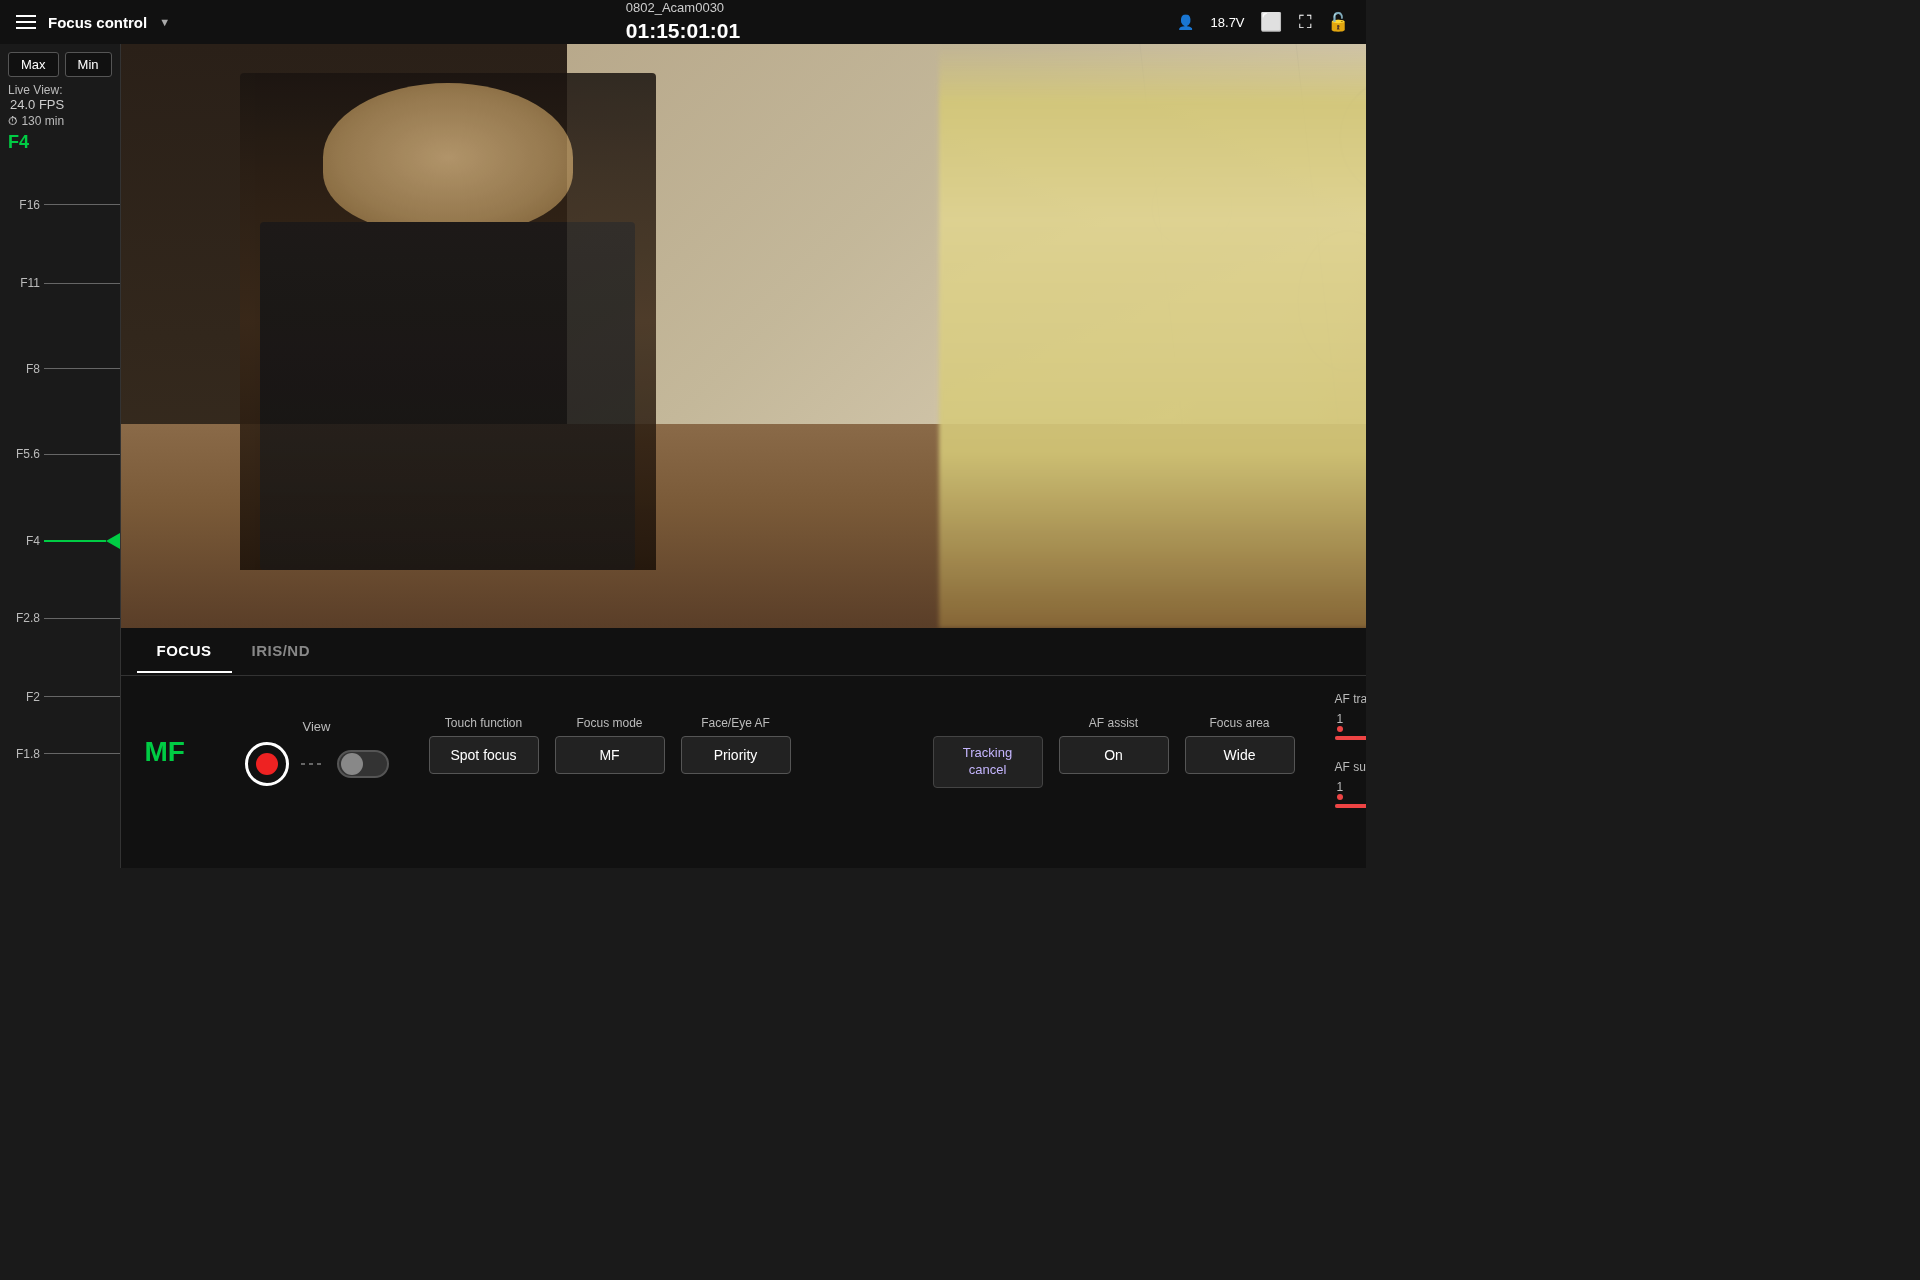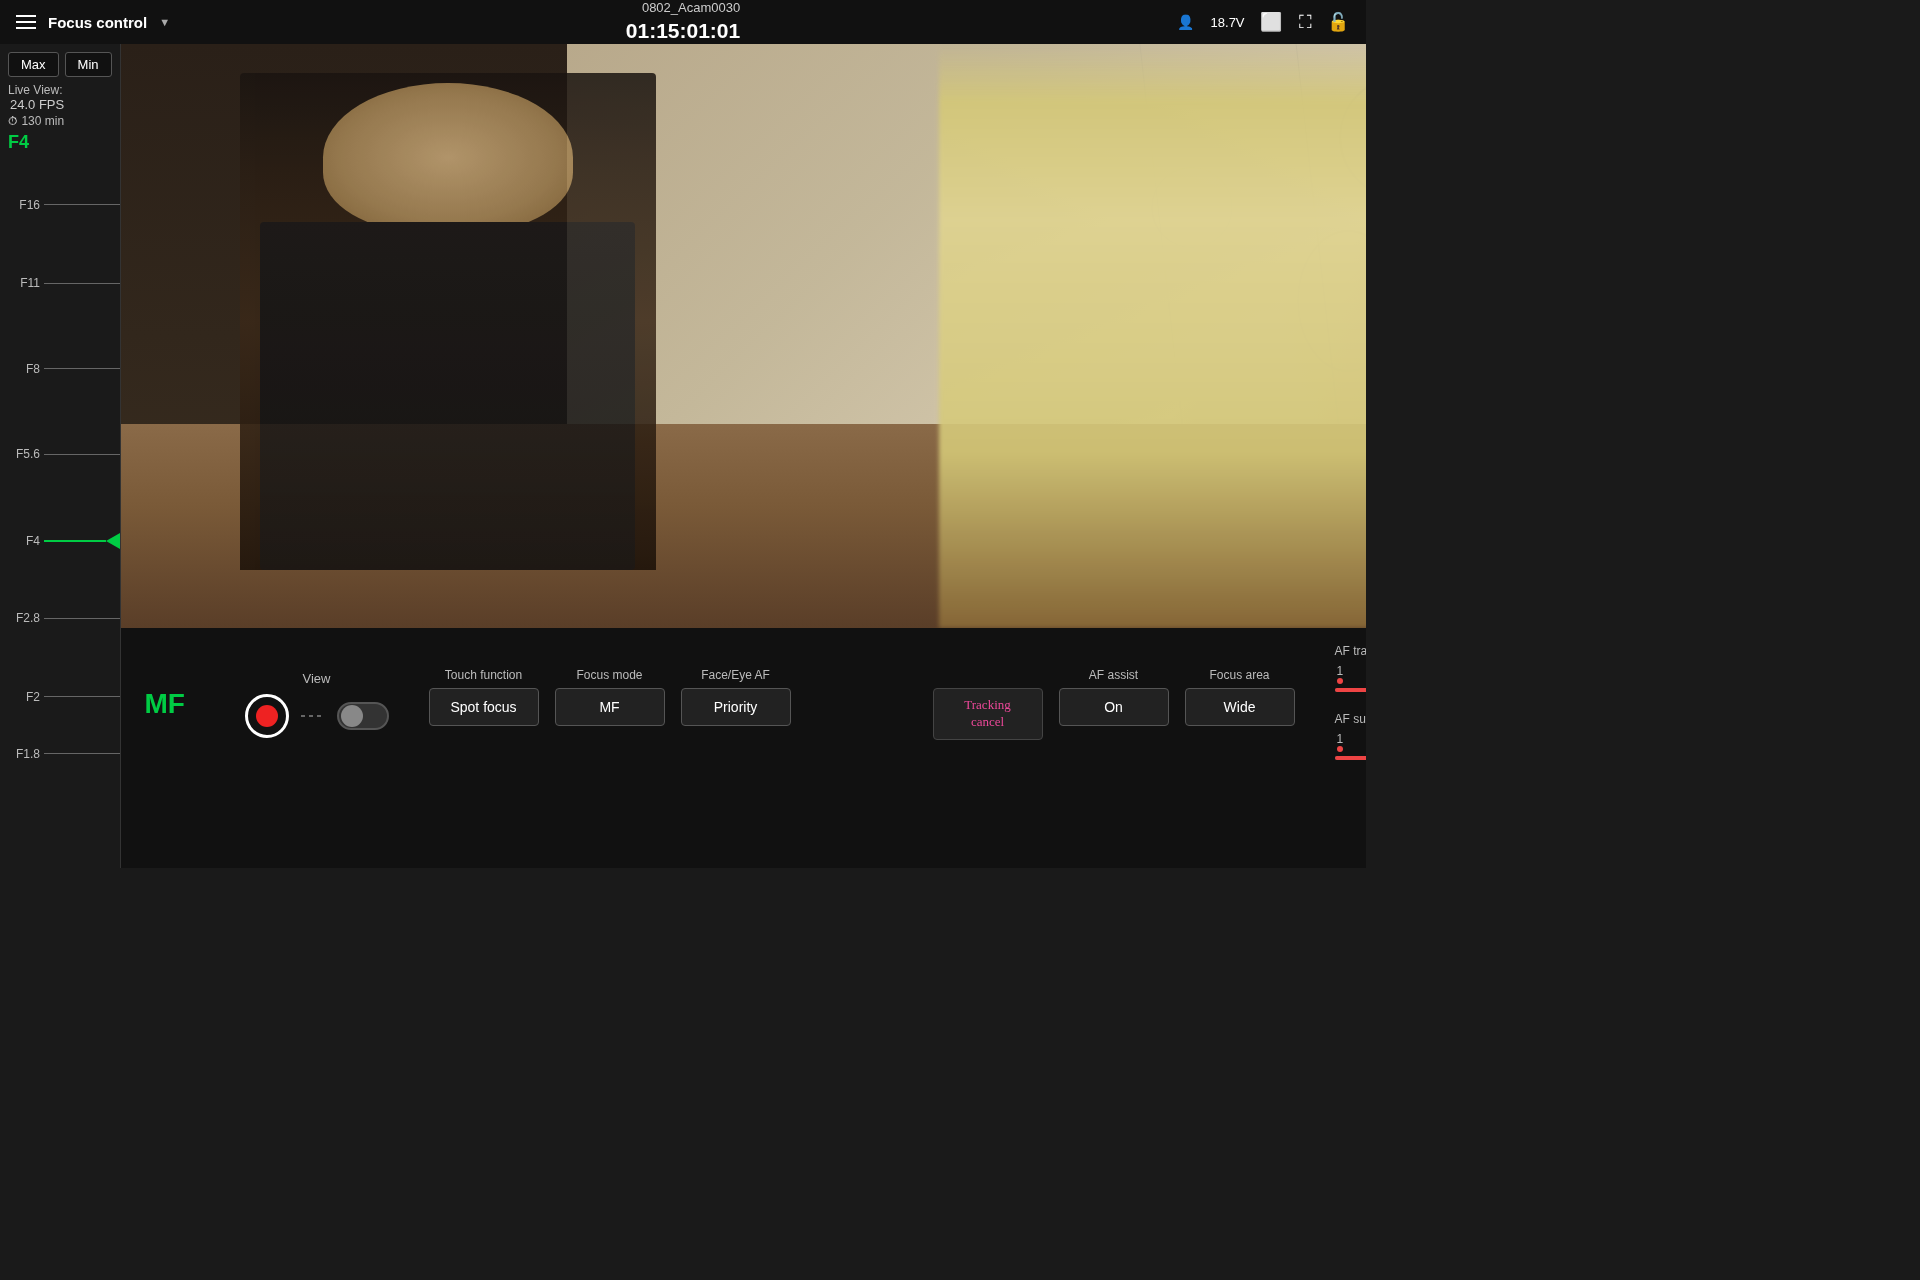--- a/index.html
+++ b/index.html
@@ -37,21 +37,21 @@
     .hamburger-icon span {
       width: 20px;
       height: 2px;
       background: #fff;
       display: block;
     }
     .top-bar-center {
       position: absolute;
       left: 50%;
       transform: translateX(-50%);
-      text-align: right;
+      text-align: left;
       line-height: 1.3;
     }
     .top-bar-right {
       display: flex;
       align-items: center;
       gap: 16px;
     }
     .battery-info {
       display: flex;
       align-items: center;
@@ -271,24 +271,23 @@
       border: 1px solid #555;
       color: #fff;
       padding: 10px 20px;
       font-size: 14px;
       cursor: pointer;
       border-radius: 4px;
       min-width: 110px;
       text-align: center;
     }
     .control-btn.disabled {
-      color: #ec4899;
+      color: #c4b5fd;
       border-color: #444;
       cursor: default;
-      font-family: Liberation Serif, serif;
     }
 
     
     .af-section {
       display: flex;
       flex-direction: column;
       gap: 16px;
       margin-left: auto;
     }
     .af-row {
@@ -528,20 +527,31 @@
           <div style="position:absolute; right:5%; bottom:0; width:40%; height:100%; background: linear-gradient(180deg, transparent 0%, #d4c878 10%, #e0d490 30%, #d4c878 70%, #8a6a38 100%); opacity:0.9; filter: blur(2px);">
           </div>
 
           <div style="position:absolute; right:0; top:15%; width:8%; height:50%; background: radial-gradient(ellipse, #4a8a48 0%, #2a5a28 100%); clip-path: ellipse(50% 60% at 50% 50%); filter:blur(1px);"></div>
         </div>
       </div>
     </div>
 
     <div class="control-panel">
 
+      <div class="tab-bar">
+        <div class="tabs">
+          <div class="tab active">
+            <span>FOCUS</span>
+          </div>
+          <div class="tab">
+            <span>IRIS/ND</span>
+          </div>
+        </div>
+        <button class="bar-settings-btn">Bar settings</button>
+      </div>
 
       <div class="panel-content">
 
         <div class="mf-label">MF</div>
 
         <div class="record-hold-area">
           <div class="hold-label">View</div>
           <div class="record-row">
             <div class="record-btn">
               <div class="record-dot"></div>

